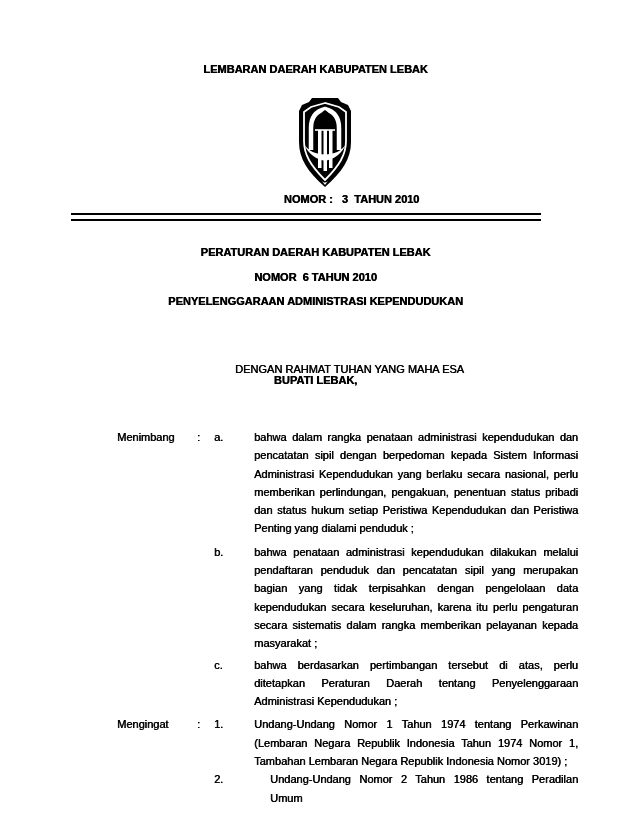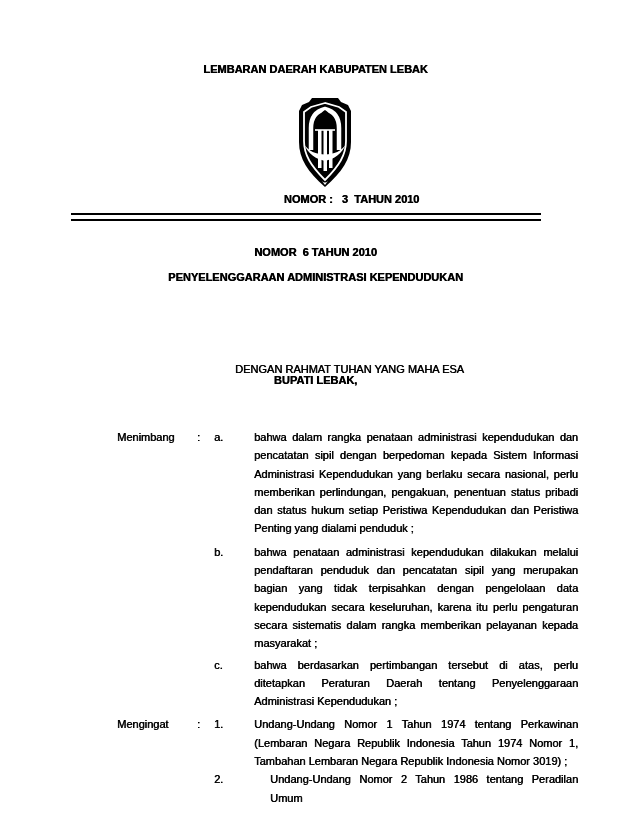--- a/index.html
+++ b/index.html
@@ -94,20 +94,21 @@
 
       <path d="M30 85 C32 87 34 87 36 85 L33 89 Z" fill="#fff"></path>
     </svg>
   </div>
 
   <div class="center bold gazette-number pre">NOMOR :   3  TAHUN 2010</div>
 
   <div class="double-rule"></div>
 
   <div class="center title-block">
+    <div>PERATURAN DAERAH KABUPATEN LEBAK</div>
     <div class="pre">NOMOR  6 TAHUN 2010</div>
     <div>PENYELENGGARAAN ADMINISTRASI KEPENDUDUKAN</div>
   </div>
 
   <div class="center invocation">DENGAN RAHMAT TUHAN YANG MAHA ESA</div>
 
   <div class="center official">BUPATI LEBAK,</div>
 
   <div class="considerations">
 

